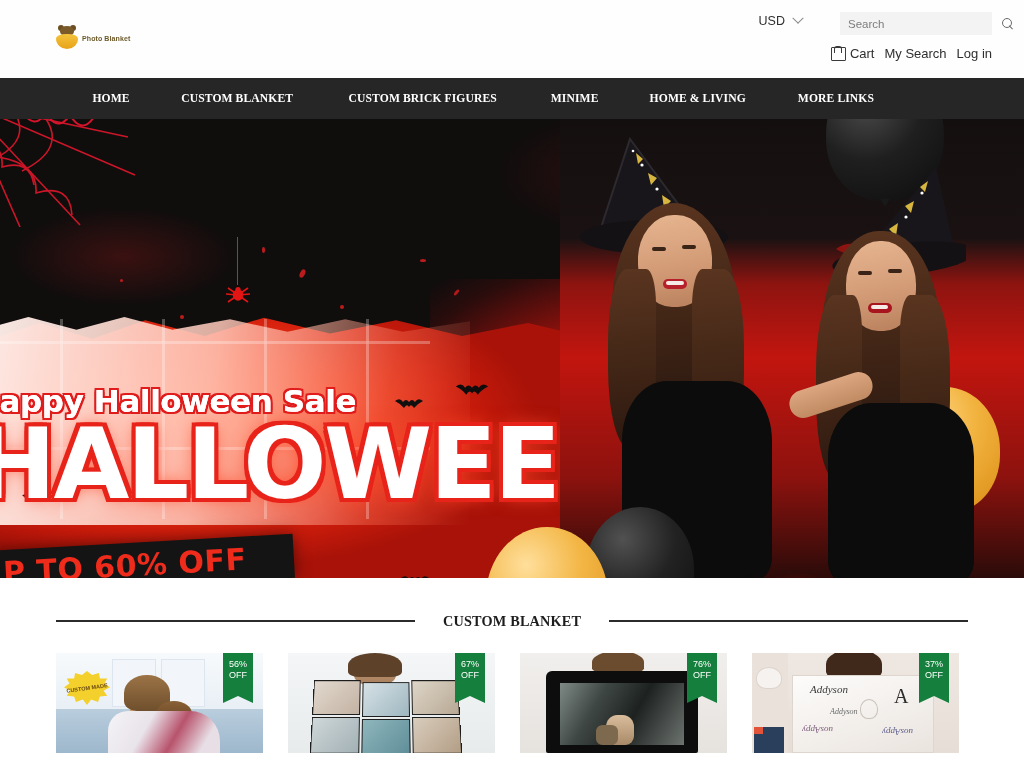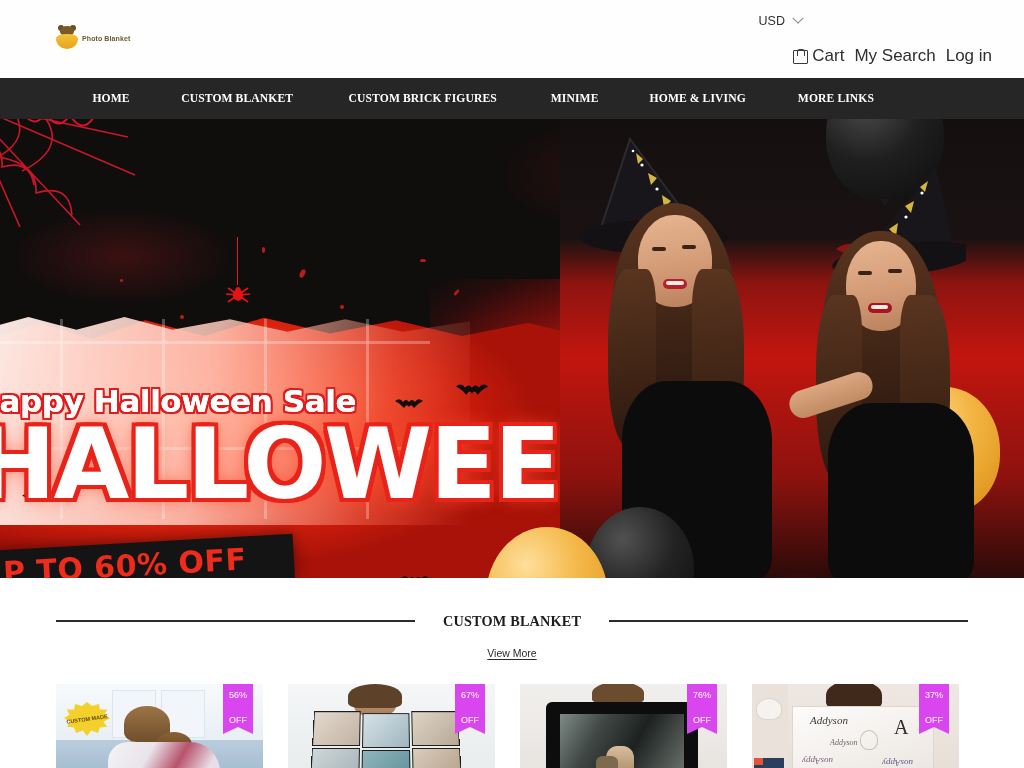--- a/index.html
+++ b/index.html
@@ -71,21 +71,21 @@
     border:1.2px solid #6a6a6a; border-radius:50%;
   }
   .mag::after {
     content:""; position:absolute; left:7px; top:7px; width:4.5px; height:1.2px;
     background:#6a6a6a; transform:rotate(45deg); transform-origin:left center;
   }
 
   .acct-row {
     position:absolute; right:32px; top:46px;
     display:flex; align-items:center; gap:10px;
-    font-size:17px; color:#2f2f2f;
+    font-size:13px; color:#2f2f2f;
   }
   .cart-link { display:flex; align-items:center; gap:6px; cursor:pointer; }
   .bag {
     width:13px; height:15px; position:relative; flex:none;
   }
   .bag::before {
     content:""; position:absolute; left:0; bottom:0; width:13px; height:12px;
     border:1.1px solid #3a3a3a; border-radius:1px;
   }
   .bag::after {
@@ -243,23 +243,23 @@
   .grid {
     display:flex; gap:25px; padding:23px 56px 0 56px;
   }
   .card {
     position:relative; width:207px; height:100px; overflow:hidden;
     background:#f2f2f2; cursor:pointer;
   }
   .card-img { position:absolute; inset:0; }
   .ribbon {
     position:absolute; right:10px; top:0; width:30px; height:50px;
-    background:#d946ef; color:#ffffff;
+    background:#15803d; color:#ffffff;
     display:flex; flex-direction:column; align-items:center; justify-content:flex-start;
-    padding-top:7px; gap:16px; z-index:4;
+    padding-top:7px; gap:2px; z-index:4;
     clip-path: polygon(0 0, 100% 0, 100% 100%, 50% 86%, 0 100%);
   }
   .ribbon b { font-size:9px; font-weight:normal; line-height:1; }
   .ribbon i { font-size:9px; font-style:normal; line-height:1; }
 
   .custom-badge {
     position:absolute; left:8px; top:18px; width:46px; height:34px; z-index:3;
   }
   .custom-badge .star {
     position:absolute; inset:0; background:#f3d02b;
@@ -291,20 +291,24 @@
       <div class="logo-sub"></div>
       <div class="logo-text">Photo Blanket</div>
     </div>
   </div>
 
   <div class="currency">
     <span>USD</span>
     <span class="chev"></span>
   </div>
 
+  <div class="searchbox">
+    <input type="text" placeholder="Search" style="">
+    <span class="mag"></span>
+  </div>
 
   <div class="acct-row">
     <span class="cart-link">
       <span class="bag"></span>
       <span>Cart</span>
     </span>
     <a>My Search</a>
     <a>Log in</a>
   </div>
 </div>
@@ -456,23 +460,20 @@
 
   </div>
 </div>
 
 <div class="section">
   <div class="sec-head">
     <div class="rule"></div>
     <div class="sec-title">CUSTOM BLANKET</div>
     <div class="rule"></div>
   </div>
-  <div class="viewmore-wrap">
-    <span class="viewmore">View More</span>
-  </div>
 
   <div class="grid">
 
     <div class="card">
       <div class="card-img" style="background:linear-gradient(180deg,#eef2f6 0%,#e3ecf3 40%,#cfdce8 100%);">
         <div style="position:absolute;left:0;top:0;width:100%;height:56%;background:linear-gradient(180deg,#f7fafc,#e8eff5);"></div>
         <div style="position:absolute;left:56px;top:6px;width:44px;height:48px;background:#f2f6fa;border:1px solid #dde6ee;"></div>
         <div style="position:absolute;left:105px;top:6px;width:44px;height:48px;background:#f2f6fa;border:1px solid #dde6ee;"></div>
         <div style="position:absolute;left:0;bottom:0;width:100%;height:44%;background:linear-gradient(180deg,#b9cddd,#9db7cc);"></div>
         <div style="position:absolute;left:74px;top:26px;width:36px;height:44px;background:linear-gradient(180deg,#d9b48c,#c79a6e);border-radius:46% 46% 30% 30%;"></div>

